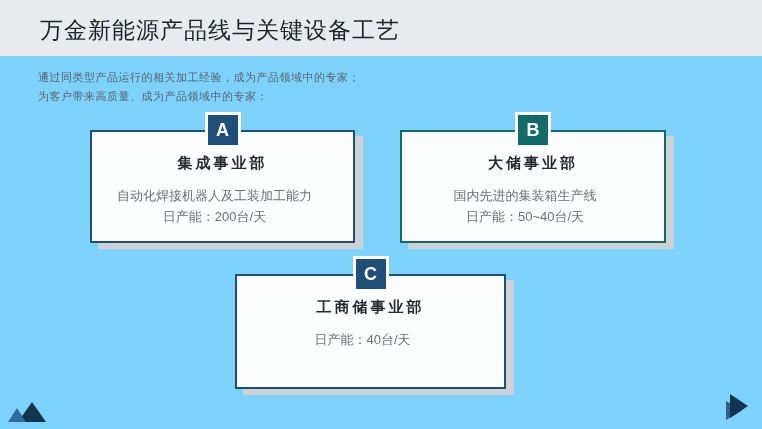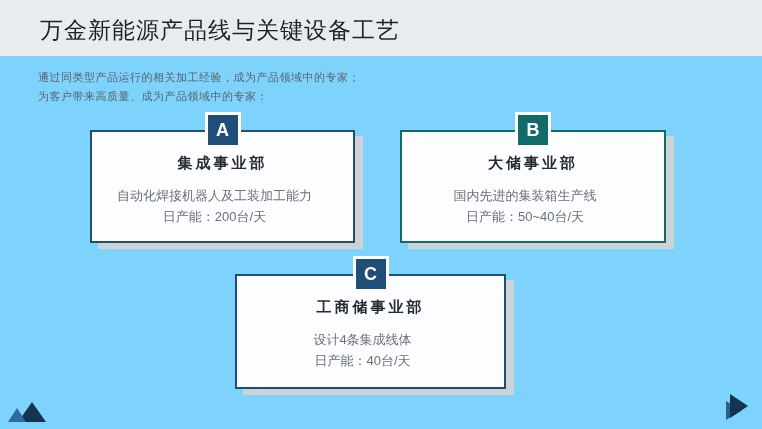--- a/index.html
+++ b/index.html
@@ -93,21 +93,20 @@
     <div class="box-body">
       <p>国内先进的集装箱生产线</p>
       <p>日产能：50~40台/天</p>
     </div>
   </section>
 
   <section class="box box-c">
     <div class="tab">C</div>
     <h2 class="box-title">工商储事业部</h2>
     <div class="box-body">
-      <p>设计4条集成线体</p>
       <p>日产能：40台/天</p>
     </div>
   </section>
 
   <div class="logo-mountain">
     <span class="mountain-large"></span>
     <span class="mountain-small"></span>
   </div>
 
   <div class="next-arrow">

